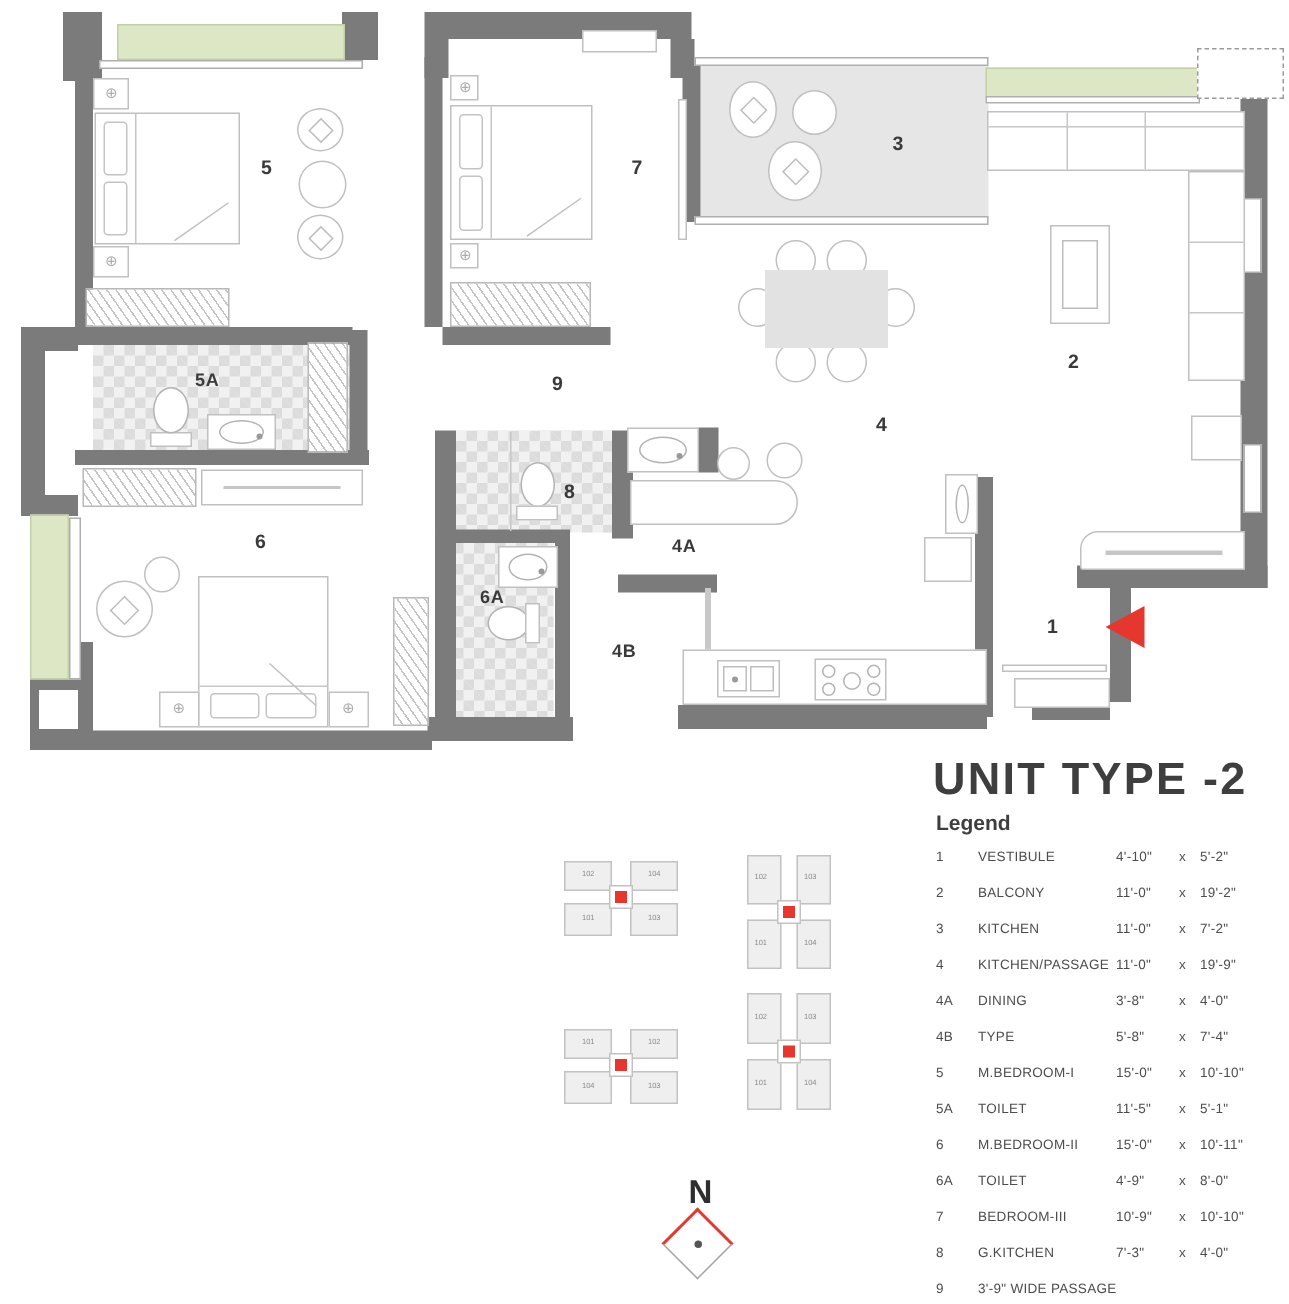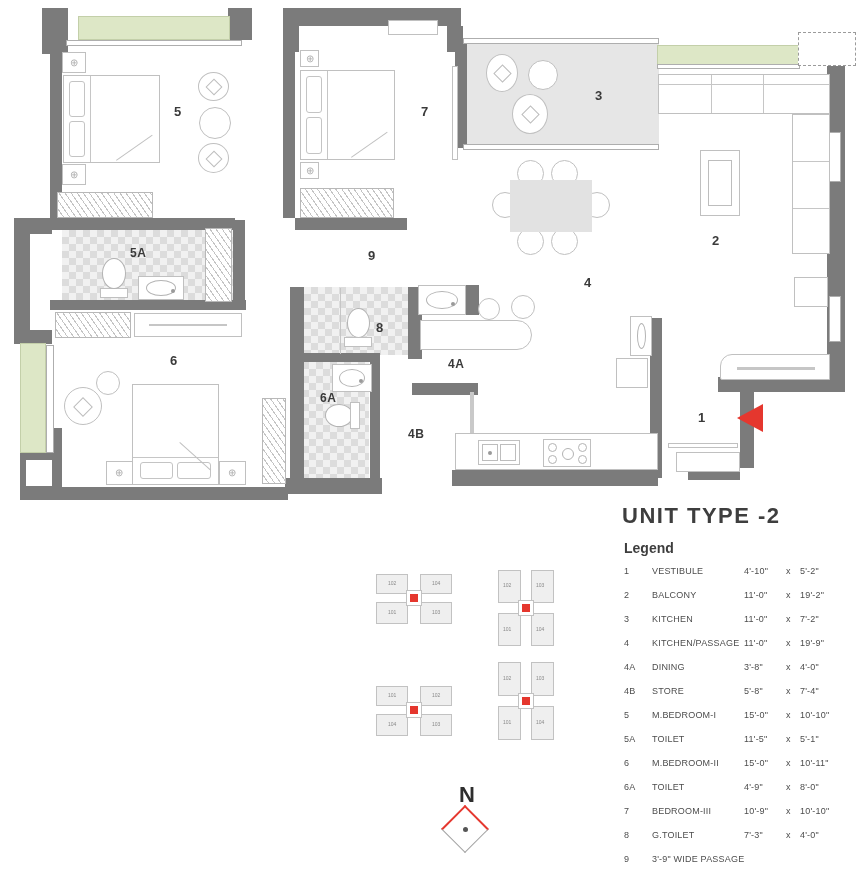--- a/index.html
+++ b/index.html
@@ -28,21 +28,21 @@
   .dot{position:absolute;width:4px;height:4px;border-radius:50%;background:#9a9a9a;}
   .line{position:absolute;background:#c6c6c6;}
   .diag{position:absolute;height:1px;background:#c0c0c0;transform-origin:0 0;}
   .plus{position:absolute;color:#adadad;font-size:10px;line-height:10px;}
   .pillow{position:absolute;border:1px solid #c4c4c4;border-radius:3px;background:#fff;box-sizing:border-box;}
   .rotsq{position:absolute;border:1px solid #bdbdbd;background:#fff;transform:rotate(45deg);box-sizing:border-box;}
   
   .lbl{position:absolute;font-weight:700;font-size:13px;color:#3a3a3a;letter-spacing:.5px;}
   .lbl.sm{font-size:12px;}
   
-  .title{position:absolute;left:622px;top:503px;font-size:22px;font-weight:700;color:#3e3e3e;letter-spacing:1.5px;}
+  .title{position:absolute;left:622px;top:503px;font-size:30px;font-weight:700;color:#3e3e3e;letter-spacing:1.5px;}
   .legend-head{position:absolute;left:624px;top:540px;font-size:14px;font-weight:700;color:#3e3e3e;}
   .lrow{position:absolute;left:624px;width:232px;display:grid;
         grid-template-columns:28px 92px 42px 14px 56px;
         font-size:9px;color:#4d4d4d;letter-spacing:.2px;font-weight:400;}
   .lrow span{white-space:nowrap;}
   
   .kp{position:absolute;}
   .kpb{position:absolute;border:1px solid #c2c2c2;background:#efefef;box-sizing:border-box;}
   .kpcore{position:absolute;border:1px solid #c2c2c2;background:#fff;box-sizing:border-box;}
   .kpred{position:absolute;width:8px;height:8px;background:#e5372e;}
@@ -356,21 +356,21 @@
     </div>
   <div class="lrow" style="top:662px;">
     <span>4A</span>
       <span>DINING</span>
       <span>3'-8"</span>
       <span>x</span>
       <span>4'-0"</span>
     </div>
   <div class="lrow" style="top:686px;">
     <span>4B</span>
-      <span>STORE</span>
+      <span>TYPE</span>
       <span>5'-8"</span>
       <span>x</span>
       <span>7'-4"</span>
     </div>
   <div class="lrow" style="top:710px;">
     <span>5</span>
       <span>M.BEDROOM-I</span>
       <span>15'-0"</span>
       <span>x</span>
       <span>10'-10"</span>
@@ -398,21 +398,21 @@
     </div>
   <div class="lrow" style="top:806px;">
     <span>7</span>
       <span>BEDROOM-III</span>
       <span>10'-9"</span>
       <span>x</span>
       <span>10'-10"</span>
     </div>
   <div class="lrow" style="top:830px;">
     <span>8</span>
-      <span>G.TOILET</span>
+      <span>G.KITCHEN</span>
       <span>7'-3"</span>
       <span>x</span>
       <span>4'-0"</span>
     </div>
   <div class="lrow" style="top:854px;">
     <span>9</span>
       <span>3'-9" WIDE PASSAGE</span>
       <span></span>
       <span></span>
       <span></span>

